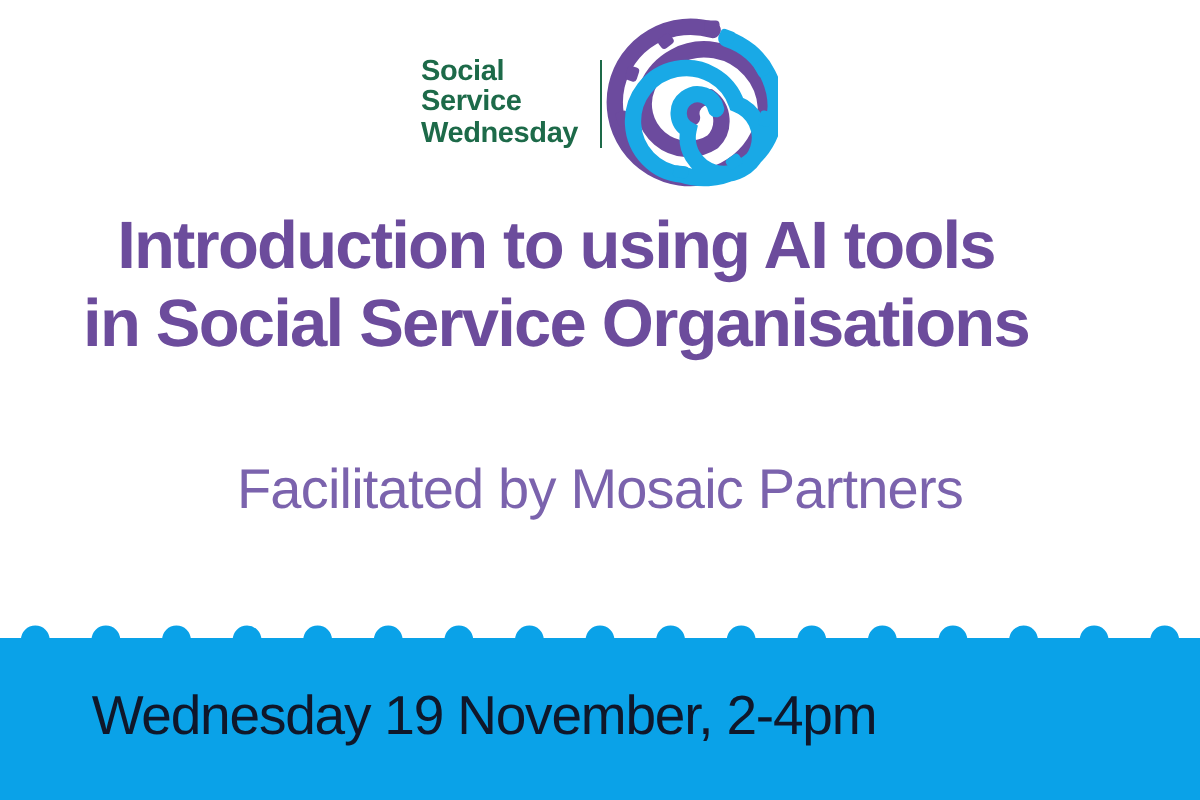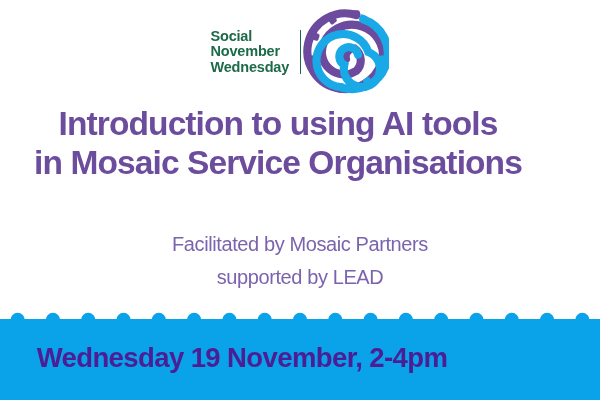--- a/index.html
+++ b/index.html
@@ -92,21 +92,21 @@
   
   .subtitle {
     position: absolute;
     left: 0;
     top: 228px;
     width: 600px;
     text-align: center;
     color: #7b63ad;
     font-family: "Liberation Sans", sans-serif;
     font-weight: normal;
-    font-size: 20px;
+    font-size: 28px;
     line-height: 33px;
     letter-spacing: -0.4px;
   }
   .subtitle .sline {
     display: block;
   }
 
   
   .banner {
     position: absolute;
@@ -130,40 +130,40 @@
   }
   .banner-text {
     position: absolute;
     left: 0;
     top: 0;
     width: 484px;
     height: 81px;
     display: flex;
     align-items: center;
     justify-content: center;
-    color: #4c1d95;
-    font-family: "Liberation Sans", sans-serif;
-    font-weight: bold;
+    color: #0f172a;
+    font-family: "Liberation Sans", sans-serif;
+    font-weight: normal;
     font-size: 27.5px;
     letter-spacing: -0.6px;
     padding-bottom: 4px;
     box-sizing: border-box;
   }
 </style>
 </head>
 <body>
 
 <div class="poster">
 
   <div class="logo-block">
     <div class="logo-inner">
       <div class="logo-wordmark">
         <div class="wordmark-col left">
           <div>Social</div>
-          <div>November</div>
+          <div>Service</div>
           <div>Wednesday</div>
         </div>
         <div class="wordmark-divider"></div>
       </div>
 
       <div class="logo-mark">
         <svg viewBox="0 0 100 100" width="86" height="86" xmlns="http://www.w3.org/2000/svg">
 
           <g fill="none" stroke="#6c4b9e" stroke-width="9.5" stroke-linecap="round">
             <path d="M 62 7
@@ -198,26 +198,25 @@
             <rect x="70" y="80" width="9" height="7" rx="2.2" transform="rotate(145 74.5 83.5)"></rect>
             <rect x="39" y="86" width="9" height="7" rx="2.2" transform="rotate(185 43.5 89.5)"></rect>
           </g>
         </svg>
       </div>
     </div>
   </div>
 
   <div class="title">
     <span class="tline">Introduction to using AI tools</span>
-    <span class="tline">in Mosaic Service Organisations</span>
+    <span class="tline">in Social Service Organisations</span>
   </div>
 
   <div class="subtitle">
     <span class="sline">Facilitated by Mosaic Partners</span>
-    <span class="sline">supported by LEAD</span>
   </div>
 
   <div class="banner">
     <div class="banner-scallop">
       <svg id="scallop-svg" width="600" height="8" viewBox="0 0 600 8" xmlns="http://www.w3.org/2000/svg">
           <path d="M 10.447058823529414 8 A 7.2 7.2 0 0 1 24.847058823529412 8 Z M 45.741176470588236 8 A 7.2 7.2 0 0 1 60.14117647058824 8 Z M 81.03529411764707 8 A 7.2 7.2 0 0 1 95.43529411764708 8 Z M 116.32941176470588 8 A 7.2 7.2 0 0 1 130.72941176470587 8 Z M 151.62352941176474 8 A 7.2 7.2 0 0 1 166.0235294117647 8 Z M 186.91764705882358 8 A 7.2 7.2 0 0 1 201.31764705882355 8 Z M 222.2117647058824 8 A 7.2 7.2 0 0 1 236.61176470588236 8 Z M 257.50588235294117 8 A 7.2 7.2 0 0 1 271.90588235294115 8 Z M 292.8 8 A 7.2 7.2 0 0 1 307.2 8 Z M 328.09411764705885 8 A 7.2 7.2 0 0 1 342.49411764705883 8 Z M 363.3882352941177 8 A 7.2 7.2 0 0 1 377.78823529411767 8 Z M 398.6823529411765 8 A 7.2 7.2 0 0 1 413.08235294117645 8 Z M 433.9764705882353 8 A 7.2 7.2 0 0 1 448.3764705882353 8 Z M 469.27058823529416 8 A 7.2 7.2 0 0 1 483.67058823529413 8 Z M 504.56470588235294 8 A 7.2 7.2 0 0 1 518.964705882353 8 Z M 539.8588235294118 8 A 7.2 7.2 0 0 1 554.2588235294119 8 Z M 575.1529411764706 8 A 7.2 7.2 0 0 1 589.5529411764707 8 Z " fill="#0aa2e8"></path>
         </svg>
     </div>
     <div class="banner-text">Wednesday 19 November, 2-4pm</div>
   </div>

